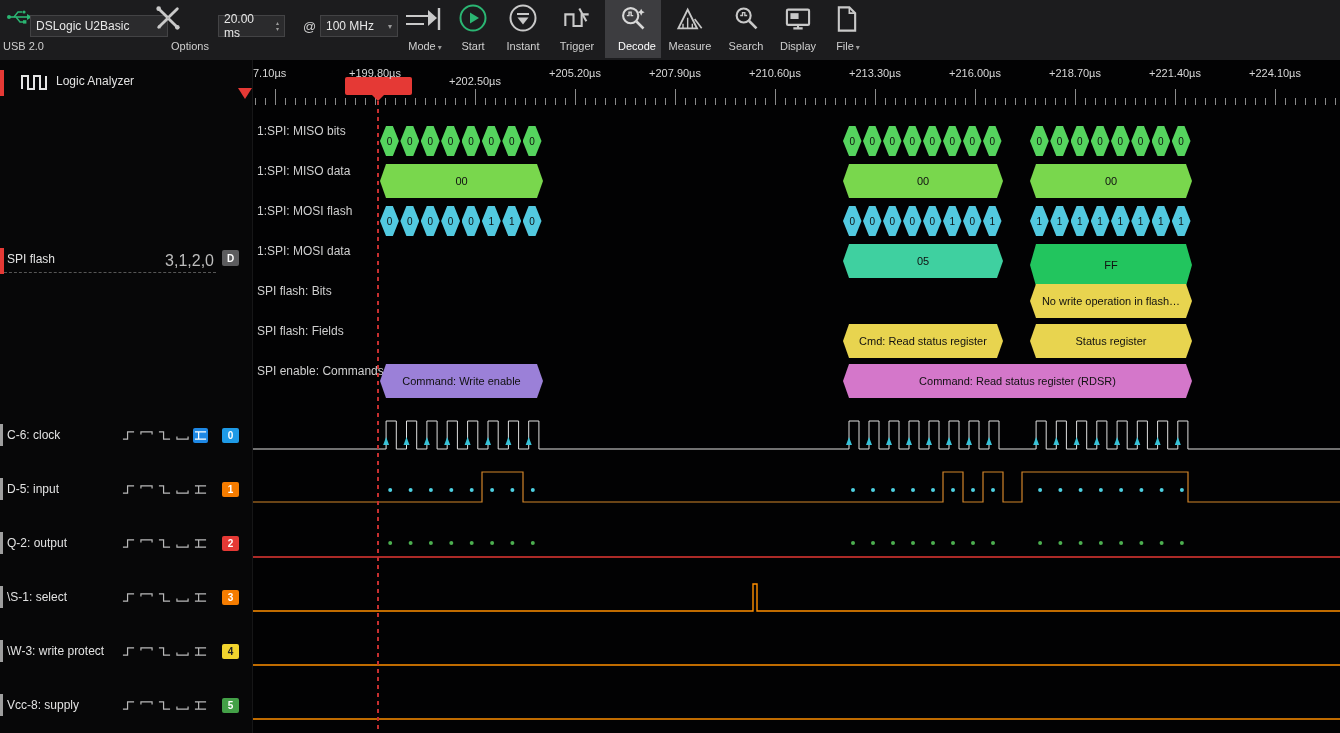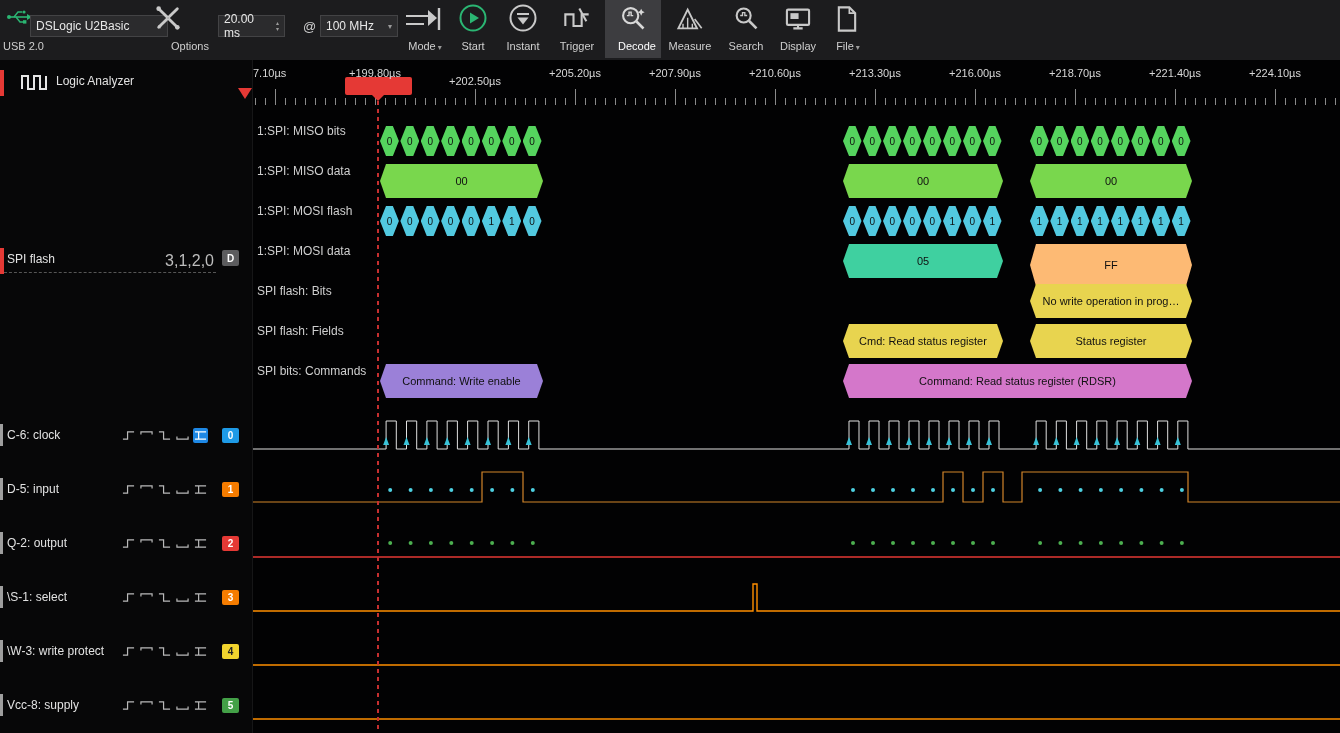--- a/index.html
+++ b/index.html
@@ -365,21 +365,21 @@
       <span class="badge" style="background: rgb(67, 160, 71); color: rgb(255, 255, 255);">5</span>
     </div>
   </div>
 
   <div class="dec-label" style="top:124px">1:SPI: MISO bits</div>
   <div class="dec-label" style="top:164px">1:SPI: MISO data</div>
   <div class="dec-label" style="top:204px">1:SPI: MOSI flash</div>
   <div class="dec-label" style="top:244px">1:SPI: MOSI data</div>
   <div class="dec-label" style="top:284px">SPI flash: Bits</div>
   <div class="dec-label" style="top:324px">SPI flash: Fields</div>
-  <div class="dec-label" style="top:364px">SPI bits: Commands</div>
+  <div class="dec-label" style="top:364px">SPI enable: Commands</div>
 
   <svg id="wave" width="1340" height="733" viewBox="0 0 1340 733">
       <path d="M252 449 H386.1 V421 H396.3 V449 H406.5 V421 H416.7 V449 H426.9 V421 H437.1 V449 H447.2 V421 H457.4 V449 H467.6 V421 H477.8 V449 H488 V421 H498.2 V449 H508.4 V421 H518.6 V449 H528.7 V421 H538.9 V449 H849 V421 H859 V449 H869 V421 H879 V449 H889 V421 H899 V449 H909 V421 H919 V449 H929 V421 H939 V449 H949 V421 H959 V449 H969 V421 H979 V449 H989 V421 H999 V449 H1036.1 V421 H1046.2 V449 H1056.3 V421 H1066.4 V449 H1076.6 V421 H1086.7 V449 H1096.8 V421 H1106.9 V449 H1117.1 V421 H1127.2 V449 H1137.3 V421 H1147.4 V449 H1157.6 V421 H1167.7 V449 H1177.8 V421 H1187.9 V449 H1340" fill="none" stroke="#e0e0e0" stroke-width="1"></path>
       <path d="M383.1 445 L389.1 445 L386.1 437 Z" fill="#39c2d7"></path>
       <path d="M403.5 445 L409.5 445 L406.5 437 Z" fill="#39c2d7"></path>
       <path d="M423.9 445 L429.9 445 L426.9 437 Z" fill="#39c2d7"></path>
       <path d="M444.2 445 L450.2 445 L447.2 437 Z" fill="#39c2d7"></path>
       <path d="M464.6 445 L470.6 445 L467.6 437 Z" fill="#39c2d7"></path>
       <path d="M485 445 L491 445 L488 437 Z" fill="#39c2d7"></path>
       <path d="M505.4 445 L511.4 445 L508.4 437 Z" fill="#39c2d7"></path>
@@ -624,19 +624,19 @@
     <div class="bubble" style="left: 1131.25px; top: 126px; width: 18.75px; height: 30px; background: rgb(85, 212, 94); font-size: 10px;">0</div>
     <div class="bubble" style="left: 1131.25px; top: 206px; width: 18.75px; height: 30px; background: rgb(82, 201, 224); font-size: 10px;">1</div>
     <div class="bubble" style="left: 1151.5px; top: 126px; width: 18.75px; height: 30px; background: rgb(85, 212, 94); font-size: 10px;">0</div>
     <div class="bubble" style="left: 1151.5px; top: 206px; width: 18.75px; height: 30px; background: rgb(82, 201, 224); font-size: 10px;">1</div>
     <div class="bubble" style="left: 1171.75px; top: 126px; width: 18.75px; height: 30px; background: rgb(85, 212, 94); font-size: 10px;">0</div>
     <div class="bubble" style="left: 1171.75px; top: 206px; width: 18.75px; height: 30px; background: rgb(82, 201, 224); font-size: 10px;">1</div>
     <div class="bubble" style="left: 380px; top: 164px; width: 163px; height: 34px; background: rgb(121, 215, 77);">00</div>
     <div class="bubble" style="left: 843px; top: 164px; width: 160px; height: 34px; background: rgb(121, 215, 77);">00</div>
     <div class="bubble" style="left: 1030px; top: 164px; width: 162px; height: 34px; background: rgb(121, 215, 77);">00</div>
     <div class="bubble" style="left: 843px; top: 244px; width: 160px; height: 34px; background: rgb(63, 208, 160);">05</div>
-    <div class="bubble" style="left: 1030px; top: 244px; width: 162px; height: 42px; background: #fdba74;">FF</div>
-    <div class="bubble" style="left: 1030px; top: 284px; width: 162px; height: 34px; background: rgb(232, 212, 79);">No write operation in prog…</div>
+    <div class="bubble" style="left: 1030px; top: 244px; width: 162px; height: 42px; background: #22c55e;">FF</div>
+    <div class="bubble" style="left: 1030px; top: 284px; width: 162px; height: 34px; background: rgb(232, 212, 79);">No write operation in flash…</div>
     <div class="bubble" style="left: 843px; top: 324px; width: 160px; height: 34px; background: rgb(232, 212, 79);">Cmd: Read status register</div>
     <div class="bubble" style="left: 1030px; top: 324px; width: 162px; height: 34px; background: rgb(232, 212, 79);">Status register</div>
     <div class="bubble" style="left: 380px; top: 364px; width: 163px; height: 34px; background: rgb(155, 128, 216);">Command: Write enable</div>
     <div class="bubble" style="left: 843px; top: 364px; width: 349px; height: 34px; background: rgb(212, 119, 202);">Command: Read status register (RDSR)</div>
   </div>
 
 </body></html>

